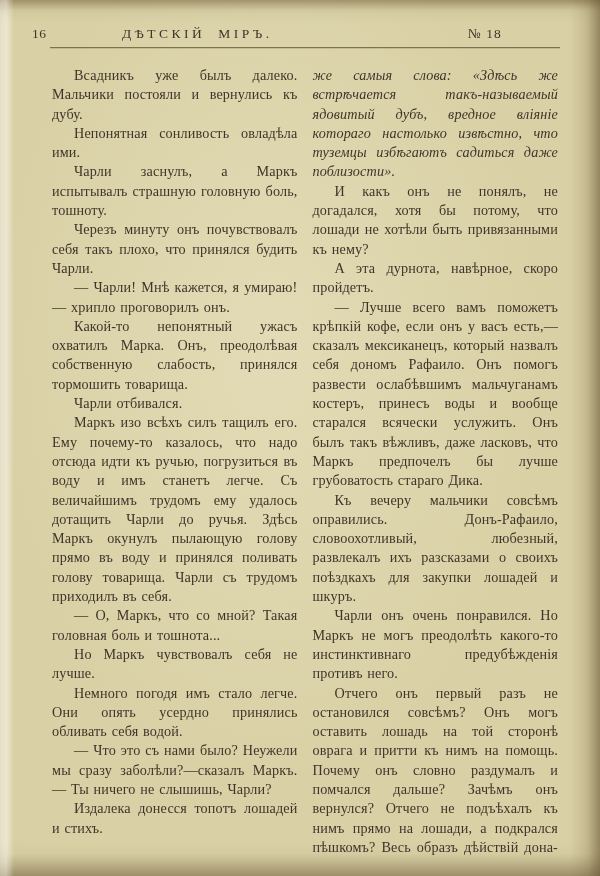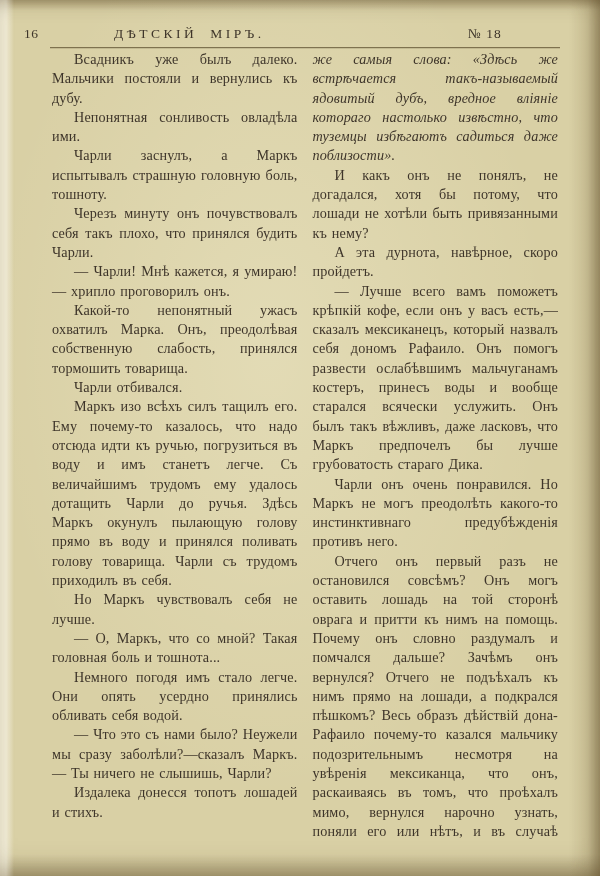--- a/index.html
+++ b/index.html
@@ -29,21 +29,21 @@
     inset: 0;
     pointer-events: none;
     box-shadow:
       inset -18px 0 28px -18px rgba(80,62,30,0.45),
       inset 0 -20px 30px -18px rgba(80,62,30,0.40),
       inset 0 14px 22px -16px rgba(80,62,30,0.45);
   }
   .header {
     display: flex;
     align-items: baseline;
-    padding: 26px 42px 5px 24px;
+    padding: 26px 42px 5px 32px;
     font-size: 13.5px;
     letter-spacing: 0.5px;
   }
   .header-rule {
     margin: 0 40px 0 50px;
     border-bottom: 1.4px solid rgba(95,82,50,0.75);
     box-shadow: 0 1px 0 rgba(95,82,50,0.18);
   }
   .page-number { width: 90px; }
   .journal-title {
@@ -52,21 +52,21 @@
     letter-spacing: 3.5px;
     word-spacing: 6px;
   }
   .issue-number {
     width: 90px;
     letter-spacing: 1px;
   }
   .columns {
     display: flex;
     gap: 15px;
-    padding: 2px 42px 0 52px;
+    padding: 18px 42px 0 52px;
     height: 790px;
     overflow: hidden;
   }
   .col {
     width: 238px;
     flex: 1 1 0;
     text-align: justify;
     font-size: 14.2px;
     line-height: 19.3px;
     letter-spacing: 0.15px;
@@ -92,28 +92,29 @@
   <div class="columns">
     <div class="col">
         <p class="para">Всадникъ уже былъ далеко. Мальчики постояли и вернулись къ дубу.</p>
         <p class="para">Непонятная сонливость овладѣла ими.</p>
         <p class="para">Чарли заснулъ, а Маркъ испытывалъ страшную головную боль, тошноту.</p>
         <p class="para">Черезъ минуту онъ почувствовалъ себя такъ плохо, что принялся будить Чарли.</p>
         <p class="para">— Чарли! Мнѣ кажется, я умираю!— хрипло проговорилъ онъ.</p>
         <p class="para">Какой-то непонятный ужасъ охватилъ Марка. Онъ, преодолѣвая собственную слабость, принялся тормошить товарища.</p>
         <p class="para">Чарли отбивался.</p>
         <p class="para">Маркъ изо всѣхъ силъ тащилъ его. Ему почему-то казалось, что надо отсюда идти къ ручью, погрузиться въ воду и имъ станетъ легче. Съ величайшимъ трудомъ ему удалось дотащить Чарли до ручья. Здѣсь Маркъ окунулъ пылающую голову прямо въ воду и принялся поливать голову товарища. Чарли съ трудомъ приходилъ въ себя.</p>
+        <p class="para">— О, Маркъ, что со мной? Такая головная боль и тошнота...</p>
         <p class="para">Но Маркъ чувствовалъ себя не лучше.</p>
-        <p class="para">— О, Маркъ, что со мной? Такая головная боль и тошнота...</p>
         <p class="para">Немного погодя имъ стало легче. Они опять усердно принялись обливать себя водой.</p>
         <p class="para">— Что это съ нами было? Неужели мы сразу заболѣли?—сказалъ Маркъ.— Ты ничего не слышишь, Чарли?</p>
         <p class="para">Издалека донесся топотъ лошадей и стихъ.</p>
       </div>
     <div class="col">
         <p class="para no-indent">же самыя слова: «Здѣсь же встрѣчается такъ-называемый ядовитый дубъ, вредное вліяніе котораго настолько извѣстно, что туземцы избѣгаютъ садиться даже поблизости».</p>
         <p class="para">И какъ онъ не понялъ, не догадался, хотя бы потому, что лошади не хотѣли быть привязанными къ нему?</p>
         <p class="para">А эта дурнота, навѣрное, скоро пройдетъ.</p>
         <p class="para">— Лучше всего вамъ поможетъ крѣпкій кофе, если онъ у васъ есть,—сказалъ мексиканецъ, который назвалъ себя дономъ Рафаило. Онъ помогъ развести ослабѣвшимъ мальчуганамъ костеръ, принесъ воды и вообще старался всячески услужить. Онъ былъ такъ вѣжливъ, даже ласковъ, что Маркъ предпочелъ бы лучше грубоватость стараго Дика.</p>
+        <p class="para">Къ вечеру мальчики совсѣмъ оправились. Донъ-Рафаило, словоохотливый, любезный, развлекалъ ихъ разсказами о своихъ поѣздкахъ для закупки лошадей и шкуръ.</p>
         <p class="para">Чарли онъ очень понравился. Но Маркъ не могъ преодолѣть какого-то инстинктивнаго предубѣжденія противъ него.</p>
         <p class="para">Отчего онъ первый разъ не остановился совсѣмъ? Онъ могъ оставить лошадь на той сторонѣ оврага и притти къ нимъ на помощь. Почему онъ словно раздумалъ и помчался дальше? Зачѣмъ онъ вернулся? Отчего не подъѣхалъ къ нимъ прямо на лошади, а подкрался пѣшкомъ? Весь образъ дѣйствій дона-Рафаило почему-то казался мальчику подозрительнымъ несмотря на увѣренія мексиканца, что онъ, раскаиваясь въ томъ, что проѣхалъ мимо, вернулся нарочно узнать, поняли его или нѣтъ, и въ случаѣ несчастья, подать помощь.</p>
       </div>
   </div>
 </div>
 
 </body></html>

